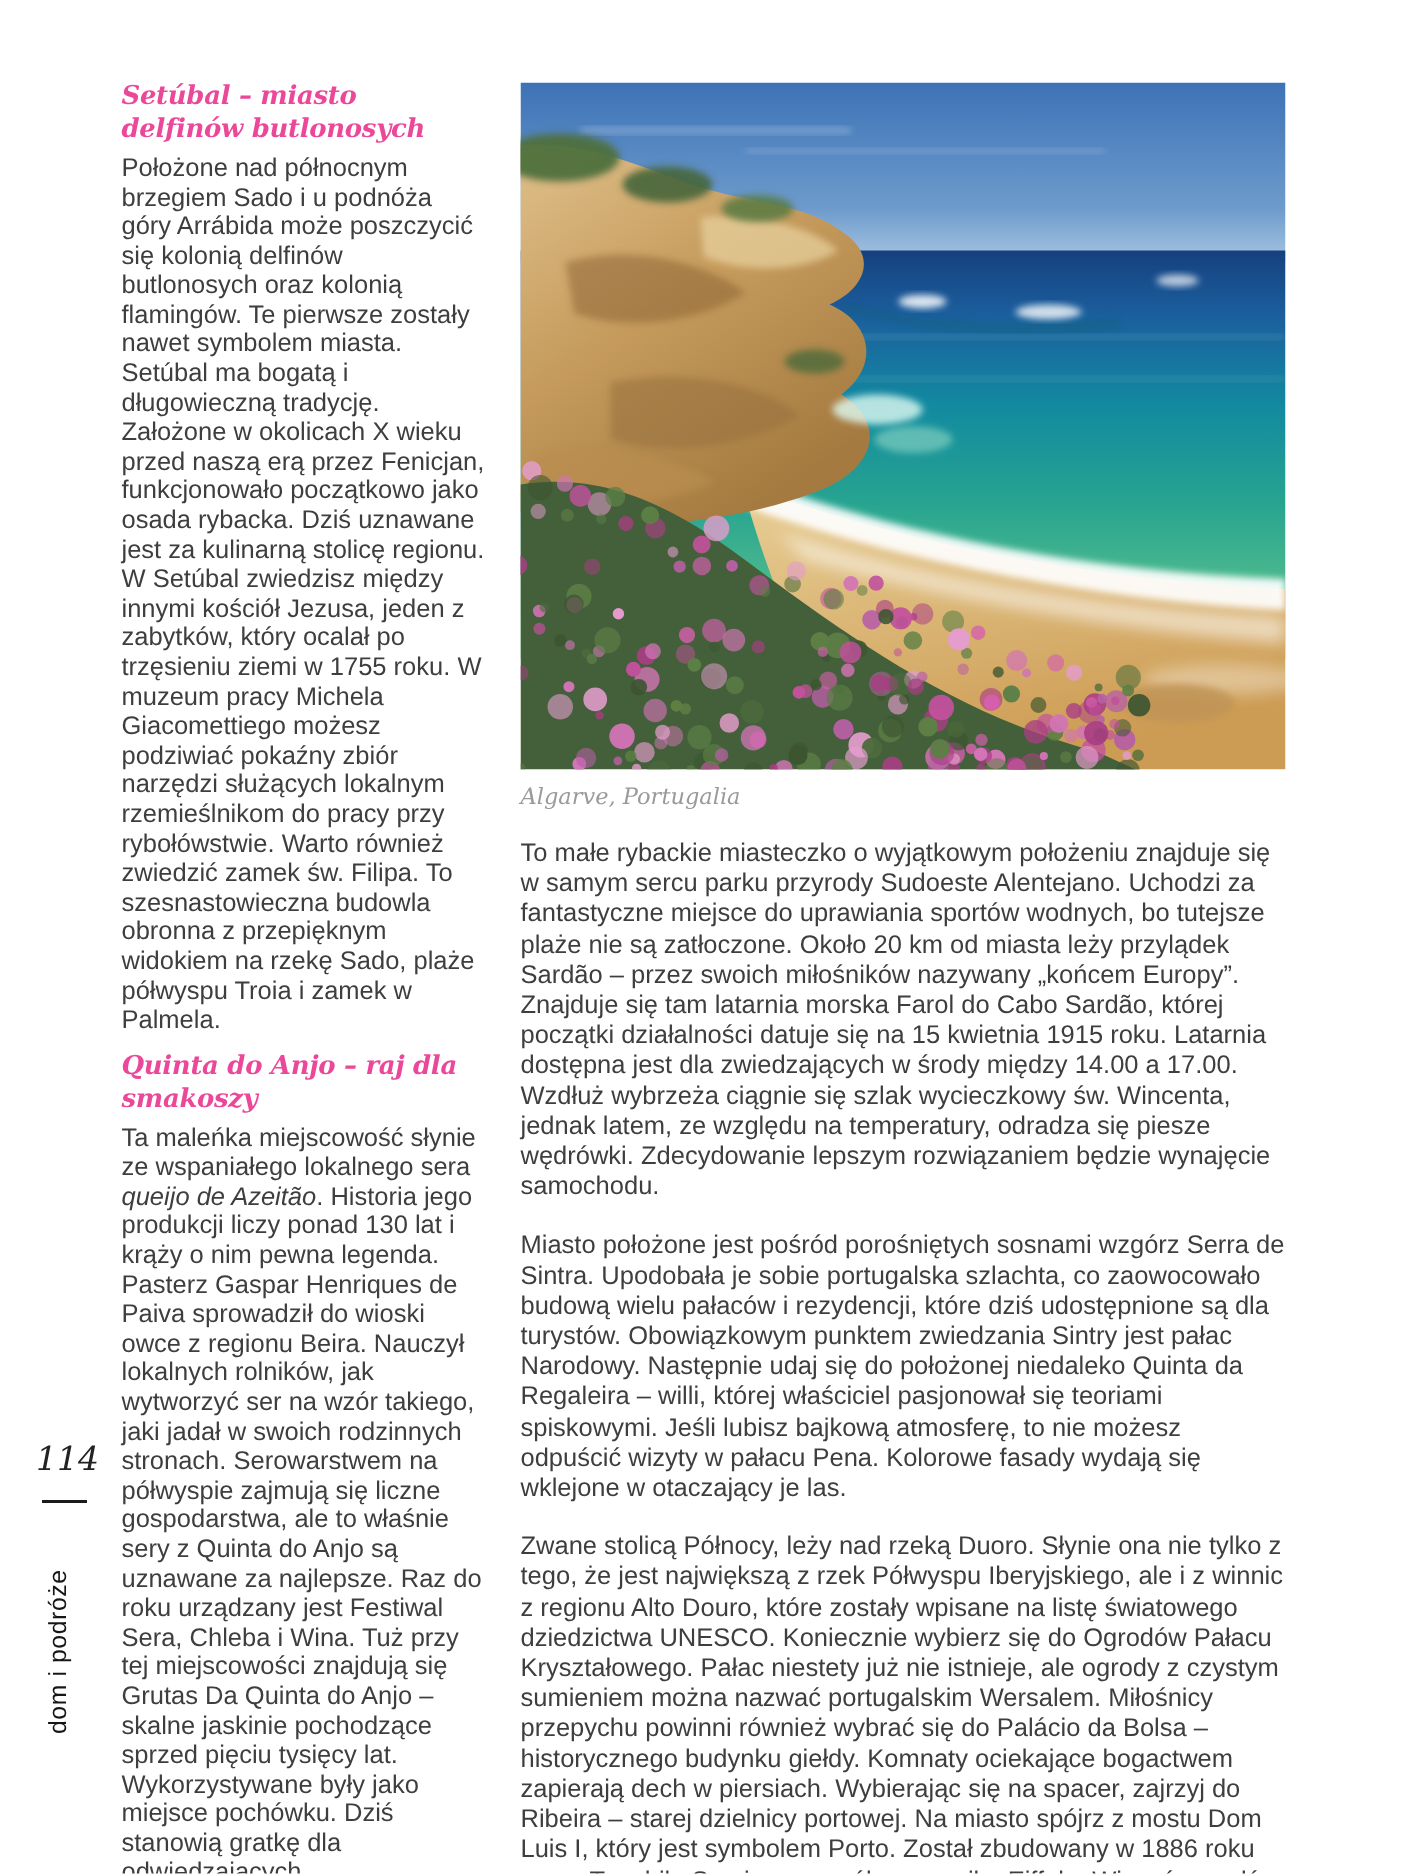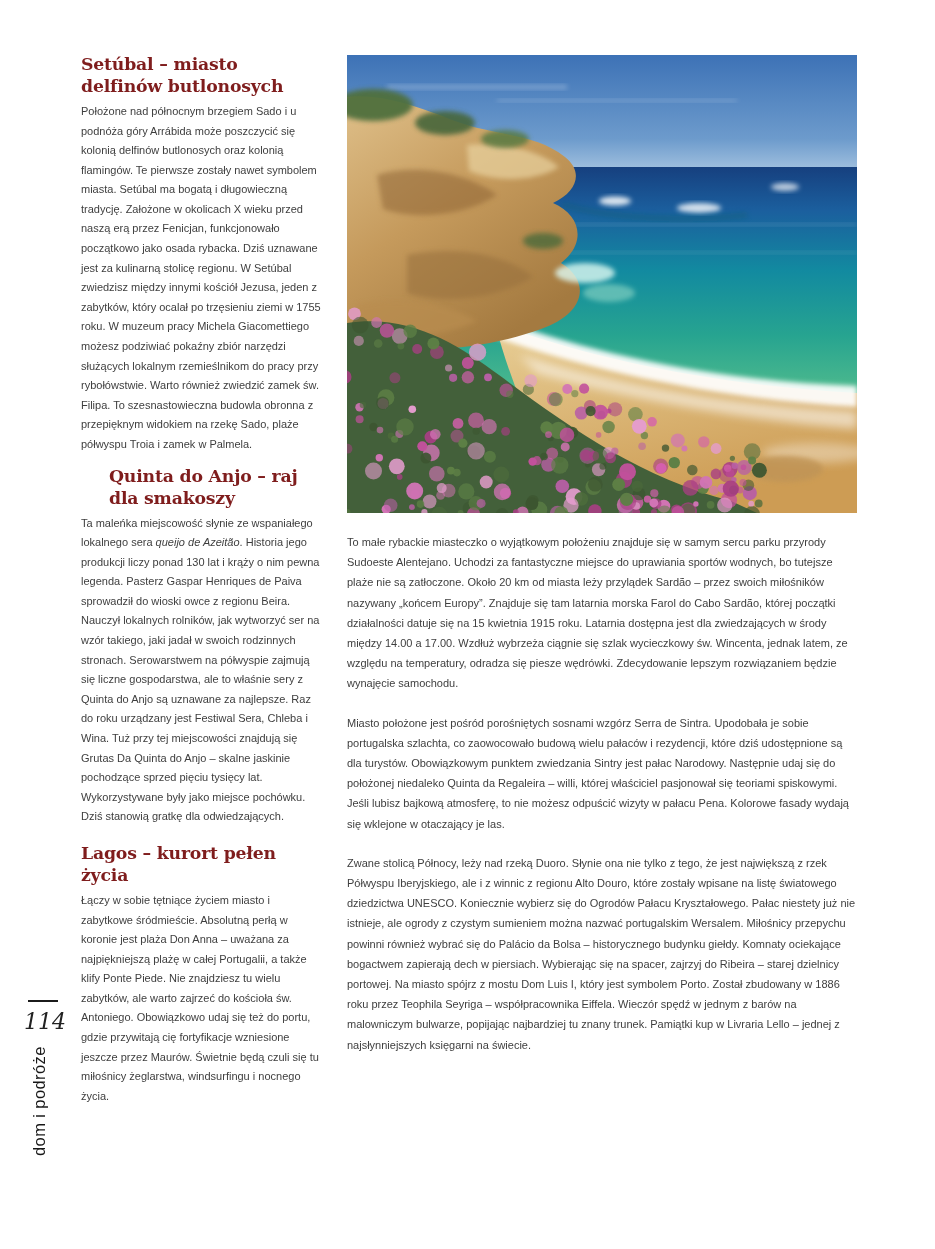--- a/index.html
+++ b/index.html
@@ -11,50 +11,50 @@
     overflow:hidden;
     -webkit-font-smoothing:antialiased;
   }
 
   
   .page-number{
     position:absolute;left:24px;top:961px;width:36px;
     text-align:right;
     font-family:"DejaVu Serif",serif;
     font-style:italic;font-weight:500;
-    font-size:22px;color:#222222;margin-top:48px;
+    font-size:22px;color:#222222;
   }
   .margin-rule{
     position:absolute;left:28px;top:1000px;
     width:30px;height:2px;background:#1b1b1b;
   }
   .vertical-label{
     position:absolute;left:30px;top:1016px;height:140px;
     writing-mode:vertical-rl;
     transform:rotate(180deg);
     font-size:16.5px;color:#161616;letter-spacing:.4px;
     white-space:nowrap;
   }
 
   
   .col-left{position:absolute;left:81px;top:54px;width:242px;}
   .col-right{position:absolute;left:347px;top:55px;width:510px;}
 
   .mag-heading{
     font-family:"DejaVu Serif",serif;
-    font-weight:700;
+    font-style:italic;font-weight:700;
     font-size:17.3px;line-height:1.27;
-    color:#7f1d1d;margin:0;letter-spacing:-.2px;
+    color:#ec4899;margin:0;letter-spacing:-.2px;
   }
   .mag-body{
-    font-size:11px;line-height:19.6px;
+    font-size:17px;line-height:19.6px;
     color:#3e3e3e;margin:4px 0 0 0;text-align:left;
   }
   .col-right .mag-body{line-height:20.2px;margin-top:19px;}
-  .gap-sm{margin-top:11px;margin-left:28px;}
+  .gap-sm{margin-top:11px;}
   .gap-md{margin-top:16px;}
   .gap-lg{margin-top:20px;}
   em{font-style:italic;}
 
   
   .photo-frame{width:510px;height:458px;display:block;}
   .photo-caption{
     font-family:"DejaVu Serif",serif;font-style:italic;
     color:#9a9a9a;font-size:15px;margin-top:9px;
   }
@@ -355,19 +355,20 @@
         <circle cx="141.0" cy="322.3" r="3.9" fill="#b85fa5" opacity="0.98"></circle>
         <circle cx="306.8" cy="447.9" r="4.5" fill="#d274b5" opacity="1.00"></circle>
         <circle cx="32.3" cy="402.8" r="3.7" fill="#d274b5" opacity="0.98"></circle>
         <circle cx="109.9" cy="417.6" r="3.8" fill="#5d7f45" opacity="0.85"></circle>
         <circle cx="53.9" cy="291.1" r="3.4" fill="#5d7f45" opacity="0.54"></circle>
         <circle cx="43.7" cy="450.3" r="6.8" fill="#b85fa5" opacity="0.58"></circle>
         <circle cx="134.1" cy="448.4" r="4.5" fill="#b85fa5" opacity="0.73"></circle>
       </g>
   </svg>
 
+  <div class="photo-caption">Algarve, Portugalia</div>
 
   <p class="mag-body">To małe rybackie miasteczko o wyjątkowym położeniu znajduje się w samym sercu parku przyrody Sudoeste Alentejano. Uchodzi za fantastyczne miejsce do uprawiania sportów wodnych, bo tutejsze plaże nie są zatłoczone. Około 20 km od miasta leży przylądek Sardão – przez swoich miłośników nazywany „końcem Europy”. Znajduje się tam latarnia morska Farol do Cabo Sardão, której początki działalności datuje się na 15 kwietnia 1915 roku. Latarnia dostępna jest dla zwiedzających w środy między 14.00 a 17.00. Wzdłuż wybrzeża ciągnie się szlak wycieczkowy św. Wincenta, jednak latem, ze względu na temperatury, odradza się piesze wędrówki. Zdecydowanie lepszym rozwiązaniem będzie wynajęcie samochodu.</p>
 
   <p class="mag-body">Miasto położone jest pośród porośniętych sosnami wzgórz Serra de Sintra. Upodobała je sobie portugalska szlachta, co zaowocowało budową wielu pałaców i rezydencji, które dziś udostępnione są dla turystów. Obowiązkowym punktem zwiedzania Sintry jest pałac Narodowy. Następnie udaj się do położonej niedaleko Quinta da Regaleira – willi, której właściciel pasjonował się teoriami spiskowymi. Jeśli lubisz bajkową atmosferę, to nie możesz odpuścić wizyty w pałacu Pena. Kolorowe fasady wydają się wklejone w otaczający je las.</p>
 
   <p class="mag-body">Zwane stolicą Północy, leży nad rzeką Duoro. Słynie ona nie tylko z tego, że jest największą z rzek Półwyspu Iberyjskiego, ale i z winnic z regionu Alto Douro, które zostały wpisane na listę światowego dziedzictwa UNESCO. Koniecznie wybierz się do Ogrodów Pałacu Kryształowego. Pałac niestety już nie istnieje, ale ogrody z czystym sumieniem można nazwać portugalskim Wersalem. Miłośnicy przepychu powinni również wybrać się do Palácio da Bolsa – historycznego budynku giełdy. Komnaty ociekające bogactwem zapierają dech w piersiach. Wybierając się na spacer, zajrzyj do Ribeira – starej dzielnicy portowej. Na miasto spójrz z mostu Dom Luis I, który jest symbolem Porto. Został zbudowany w 1886 roku przez Teophila Seyriga – współpracownika Eiffela. Wieczór spędź w jednym z barów na malowniczym bulwarze, popijając najbardziej tu znany trunek. Pamiątki kup w Livraria Lello – jednej z najsłynniejszych księgarni na świecie.</p>
 </div>
 
 </body></html>

